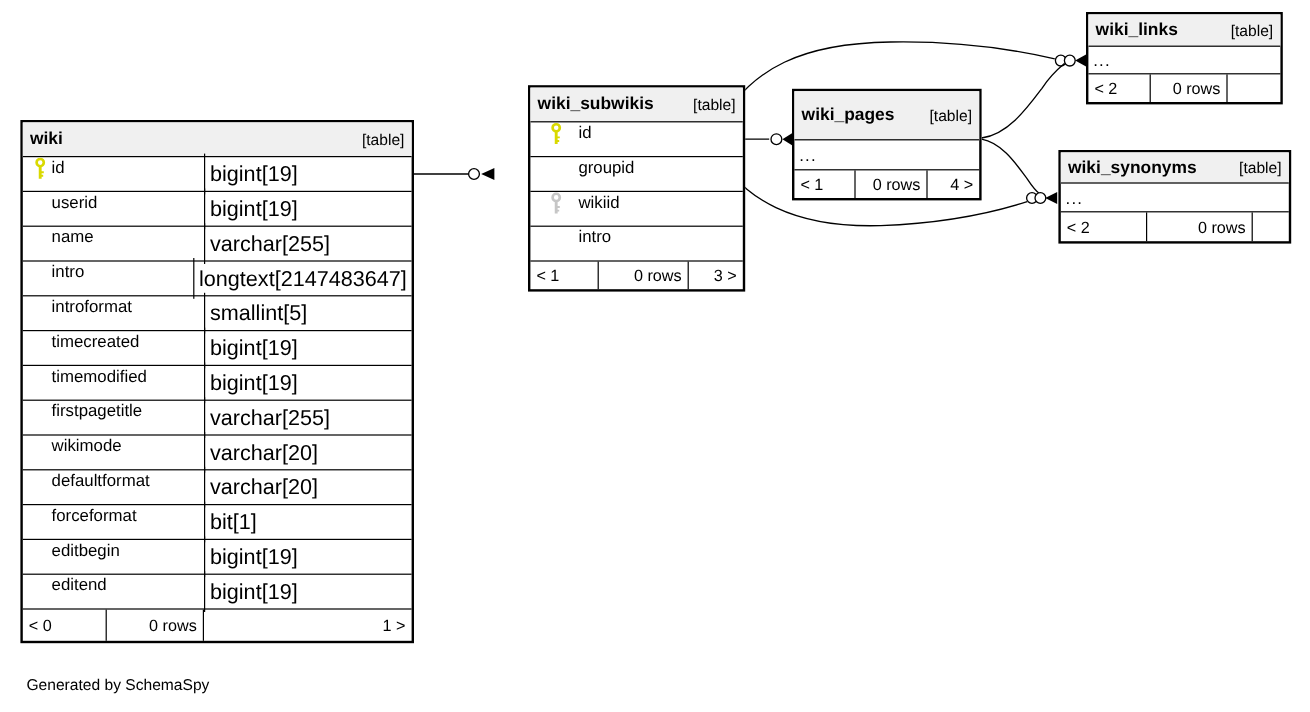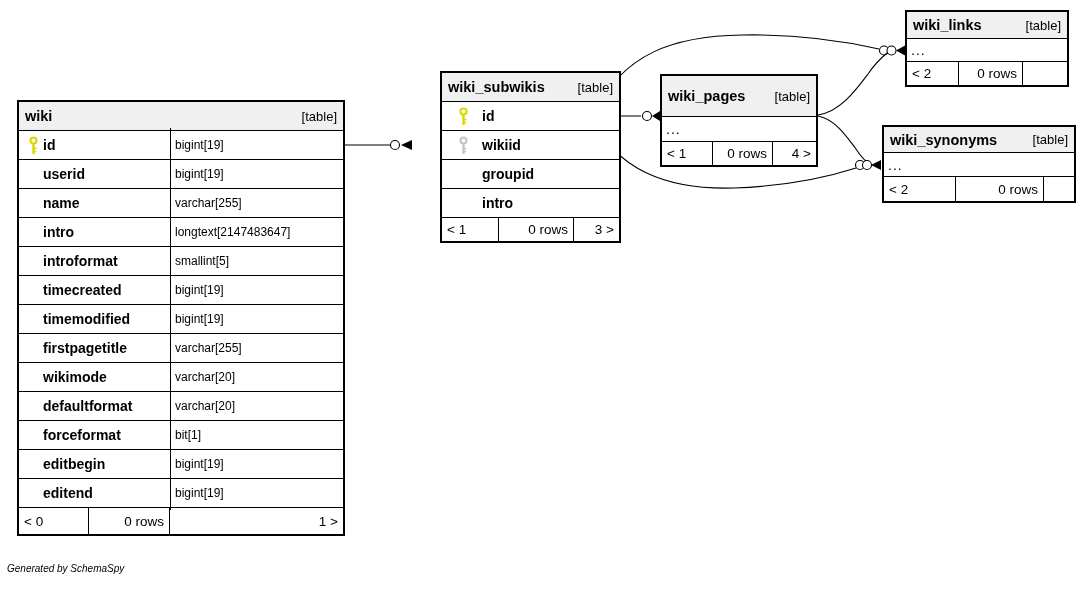--- a/index.html
+++ b/index.html
@@ -20,24 +20,24 @@
     box-sizing:border-box; display:flex; justify-content:space-between;
     align-items:center; background:#f0f0f0; border-bottom:1px solid #000;
     padding:0 6px; white-space:nowrap;
   }
   .tbl-title { font-weight:bold; font-size:14.5px; }
   .tbl-tag { font-weight:normal; font-size:13px; margin-left:6px; }
   .row {
     box-sizing:border-box; display:flex; align-items:center;
     border-bottom:1px solid #000; white-space:nowrap;
   }
-  .name-cell { box-sizing:border-box; display:flex; align-items:center; height:100%;font-weight:bold; }
+  .name-cell { box-sizing:border-box; display:flex; align-items:flex-start; height:100%; }
   .type-cell {
     box-sizing:border-box; flex:1; display:flex; align-items:center; height:100%;
-    border-left:1px solid #000; padding:17px 4px; font-size:12px;
+    border-left:1px solid #000; padding:17px 4px; font-size:18px;
   }
   .key-slot { box-sizing:border-box; display:flex; align-items:center; justify-content:center; }
   .pk-key { color:#d9d900; }
   .fk-key { color:#c6c6c6; }
   .ellipsis-row { padding-left:4px; letter-spacing:1px; }
 
   .tbl-footer { box-sizing:border-box; display:flex; font-size:13.5px; }
   .ft-cell {
     box-sizing:border-box; display:flex; align-items:center; padding:0 5px;
     white-space:nowrap;
@@ -82,21 +82,21 @@
   #t-links .ft-2 { width:64px; }
 
   
   #t-synonyms { left:882px; top:125px; width:194px; }
   #t-synonyms .tbl-header { height:26px; }
   #t-synonyms .row { height:24px; }
   #t-synonyms .tbl-footer { height:24px; }
   #t-synonyms .ft-1 { width:71px; }
   #t-synonyms .ft-2 { width:88px; }
 
-  .generated-note { position:absolute; left:7px; top:563px; font-size:10px;font-style:italic; }
+  .generated-note { position:absolute; left:22px; top:563px; font-size:13px; }
 </style>
 </head>
 <body>
 
 <div class="canvas">
 
   <svg class="edges" viewBox="0 0 1092 593">
 
     <path d="M345,145 H390"></path>
     <circle cx="395" cy="145" r="4.5"></circle>
@@ -242,39 +242,39 @@
             <circle cx="5.5" cy="4.5" r="3" fill="none" stroke="currentColor" stroke-width="2.2"></circle>
             <path d="M5.5 7.5 V18" stroke="currentColor" stroke-width="2.4"></path>
             <path d="M5.5 12.5 H8.5 M5.5 15.5 H8" stroke="currentColor" stroke-width="1.6"></path>
           </svg>
         </span>
         <span>id</span>
       </div>
     </div>
     <div class="row">
       <div class="name-cell">
+        <span class="key-slot"></span>
+        <span>groupid</span>
+      </div>
+    </div>
+    <div class="row">
+      <div class="name-cell">
         <span class="key-slot">
           <svg class="fk-key" width="11" height="19" viewBox="0 0 11 19">
             <circle cx="5.5" cy="4.5" r="3" fill="none" stroke="currentColor" stroke-width="2.2"></circle>
             <path d="M5.5 7.5 V18" stroke="currentColor" stroke-width="2.4"></path>
             <path d="M5.5 12.5 H8.5 M5.5 15.5 H8" stroke="currentColor" stroke-width="1.6"></path>
           </svg>
         </span>
         <span>wikiid</span>
       </div>
     </div>
     <div class="row">
       <div class="name-cell">
         <span class="key-slot"></span>
-        <span>groupid</span>
-      </div>
-    </div>
-    <div class="row">
-      <div class="name-cell">
-        <span class="key-slot"></span>
         <span>intro</span>
       </div>
     </div>
     <div class="tbl-footer">
       <div class="ft-cell ft-1">&lt; 1</div>
       <div class="ft-cell ft-2 ft-right">0 rows</div>
       <div class="ft-cell ft-fill ft-right">3 &gt;</div>
     </div>
   </div>
 

